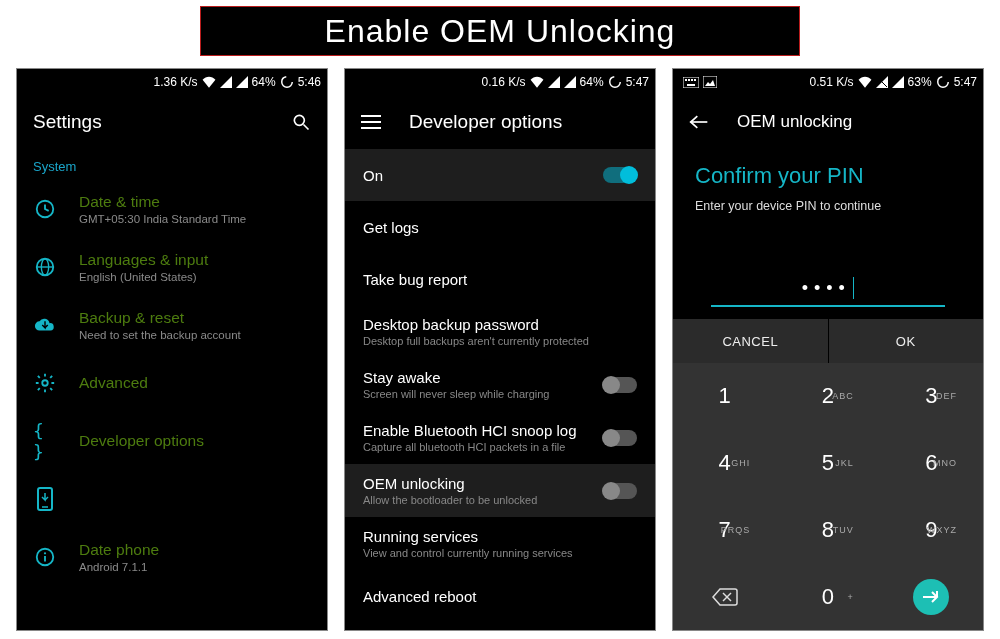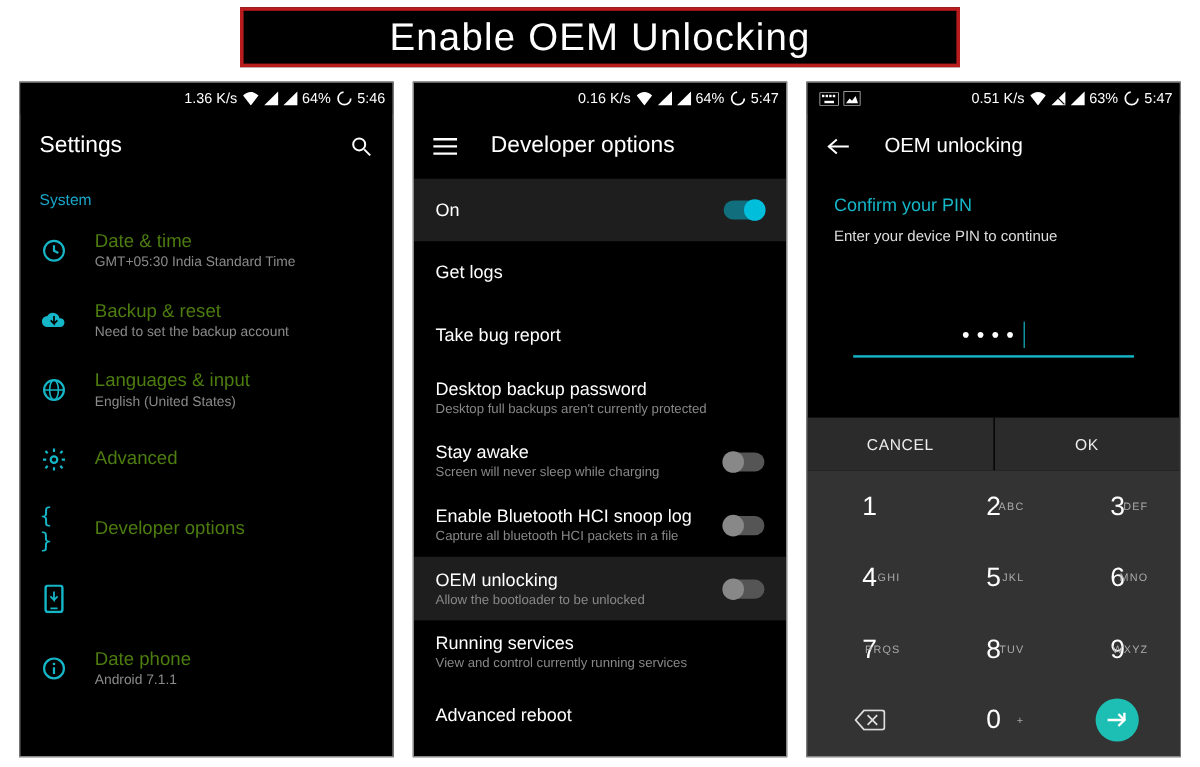--- a/index.html
+++ b/index.html
@@ -18,21 +18,21 @@
     width: 600px;
     height: 50px;
     background: #000;
     color: #fff;
     display: flex;
     align-items: center;
     justify-content: center;
     font-size: 32px;
     font-weight: 300;
     letter-spacing: 1px;
-    border: 3px solid #b91c1c;
+    border: 1px solid #b91c1c;
   }
   .phones {
     position: absolute;
     top: 68px;
     left: 16px;
     right: 16px;
     bottom: 8px;
     display: flex;
     justify-content: space-between;
     gap: 16px;
@@ -118,21 +118,21 @@
   .oem-header {
     height: 54px;
     display: flex;
     align-items: center;
     padding: 0 16px;
     gap: 28px;
     font-size: 17px;
   }
   .confirm-title {
     color: #15b6c7;
-    font-size: 15px;
+    font-size: 22px;
     padding: 14px 22px 6px;
   }
   .confirm-sub {
     color: #ddd;
     font-size: 12.5px;
     padding: 4px 22px 10px;
   }
   .pin-field-wrap {
     padding: 48px 38px 12px;
   }
@@ -145,21 +145,20 @@
     color: #fff;
     letter-spacing: 6px;
     font-size: 18px;
     position: relative;
   }
   .pin-field .cursor {
     width: 1.5px; height: 22px; background: #15b6c7; margin-left: 2px;
   }
   .dialog-actions {
     display: flex;
-    margin-top: 38px;
   }
   .dialog-actions .btn {
     flex: 1;
     height: 44px;
     background: #2b2b2b;
     display: flex;
     align-items: center;
     justify-content: center;
     font-size: 13px;
     letter-spacing: 0.5px;
@@ -238,42 +237,42 @@
               <polyline points="12,7 12,12 16,14" fill="none" stroke="#15b6c7" stroke-width="2"></polyline>
             </svg>
           </span>
           <div class="texts">
             <div class="primary">Date &amp; time</div>
             <div class="secondary">GMT+05:30 India Standard Time</div>
           </div>
         </div>
         <div class="list-item">
           <span class="icon-slot">
+            <svg width="22" height="22" viewBox="0 0 24 24">
+              <circle cx="12" cy="12" r="9" fill="none" stroke="#15b6c7" stroke-width="2"></circle>
+              <ellipse cx="12" cy="12" rx="4" ry="9" fill="none" stroke="#15b6c7" stroke-width="1.5"></ellipse>
+              <line x1="3" y1="12" x2="21" y2="12" stroke="#15b6c7" stroke-width="1.5"></line>
+            </svg>
+          </span>
+          <div class="texts">
+            <div class="primary">Languages &amp; input</div>
+            <div class="secondary">English (United States)</div>
+          </div>
+        </div>
+        <div class="list-item">
+          <span class="icon-slot">
             <svg width="22" height="18" viewBox="0 0 24 18">
               <path d="M6 15a5 5 0 010-10 6 6 0 0111 2 4 4 0 011 8H6z" fill="#15b6c7"></path>
               <polyline points="12,5 12,12 9,9" fill="none" stroke="#000" stroke-width="1.5"></polyline>
               <polyline points="12,12 15,9" fill="none" stroke="#000" stroke-width="1.5"></polyline>
             </svg>
           </span>
           <div class="texts">
             <div class="primary">Backup &amp; reset</div>
             <div class="secondary">Need to set the backup account</div>
-          </div>
-        </div>
-        <div class="list-item">
-          <span class="icon-slot">
-            <svg width="22" height="22" viewBox="0 0 24 24">
-              <circle cx="12" cy="12" r="9" fill="none" stroke="#15b6c7" stroke-width="2"></circle>
-              <ellipse cx="12" cy="12" rx="4" ry="9" fill="none" stroke="#15b6c7" stroke-width="1.5"></ellipse>
-              <line x1="3" y1="12" x2="21" y2="12" stroke="#15b6c7" stroke-width="1.5"></line>
-            </svg>
-          </span>
-          <div class="texts">
-            <div class="primary">Languages &amp; input</div>
-            <div class="secondary">English (United States)</div>
           </div>
         </div>
         <div class="list-item">
           <span class="icon-slot">
             <svg width="22" height="22" viewBox="0 0 24 24">
               <circle cx="12" cy="12" r="3" fill="none" stroke="#15b6c7" stroke-width="2"></circle>
               <path d="M12 2v3M12 19v3M4.2 4.2l2.1 2.1M17.7 17.7l2.1 2.1M2 12h3M19 12h3M4.2 19.8l2.1-2.1M17.7 6.3l2.1-2.1" stroke="#15b6c7" stroke-width="2"></path>
             </svg>
           </span>
           <div class="texts">

